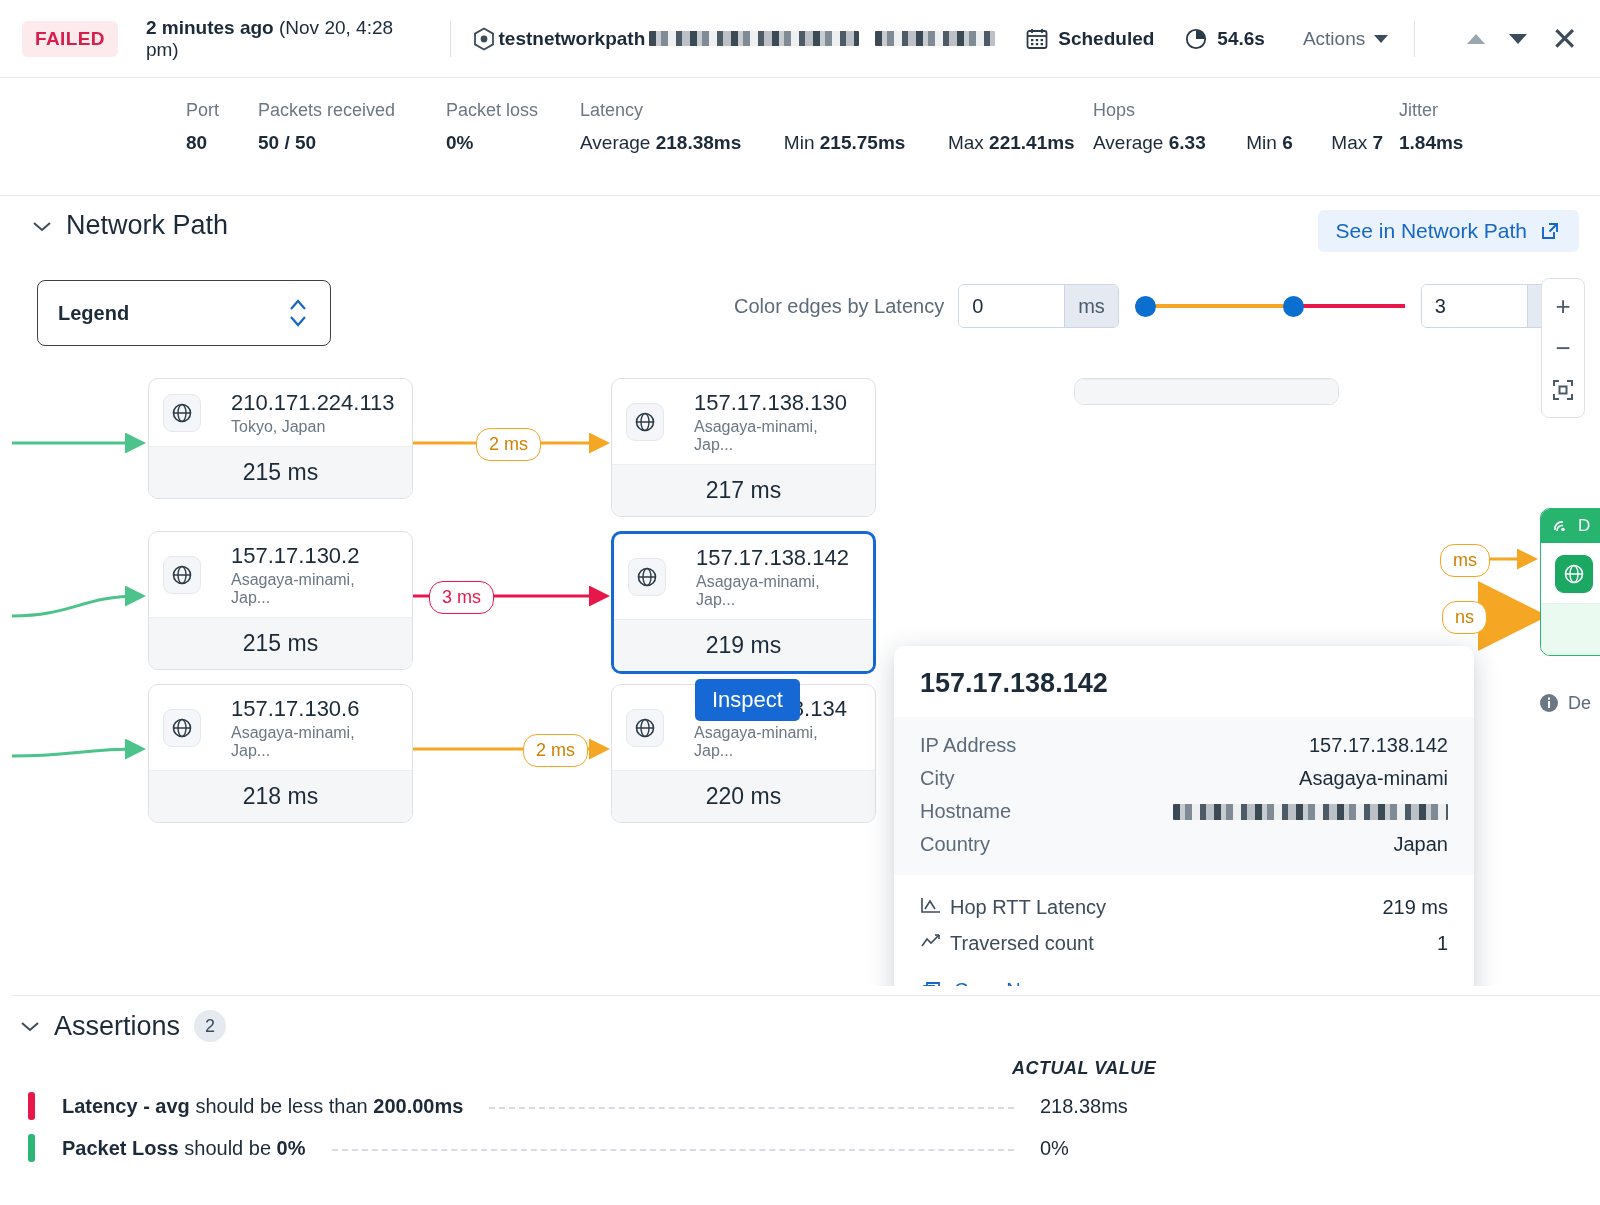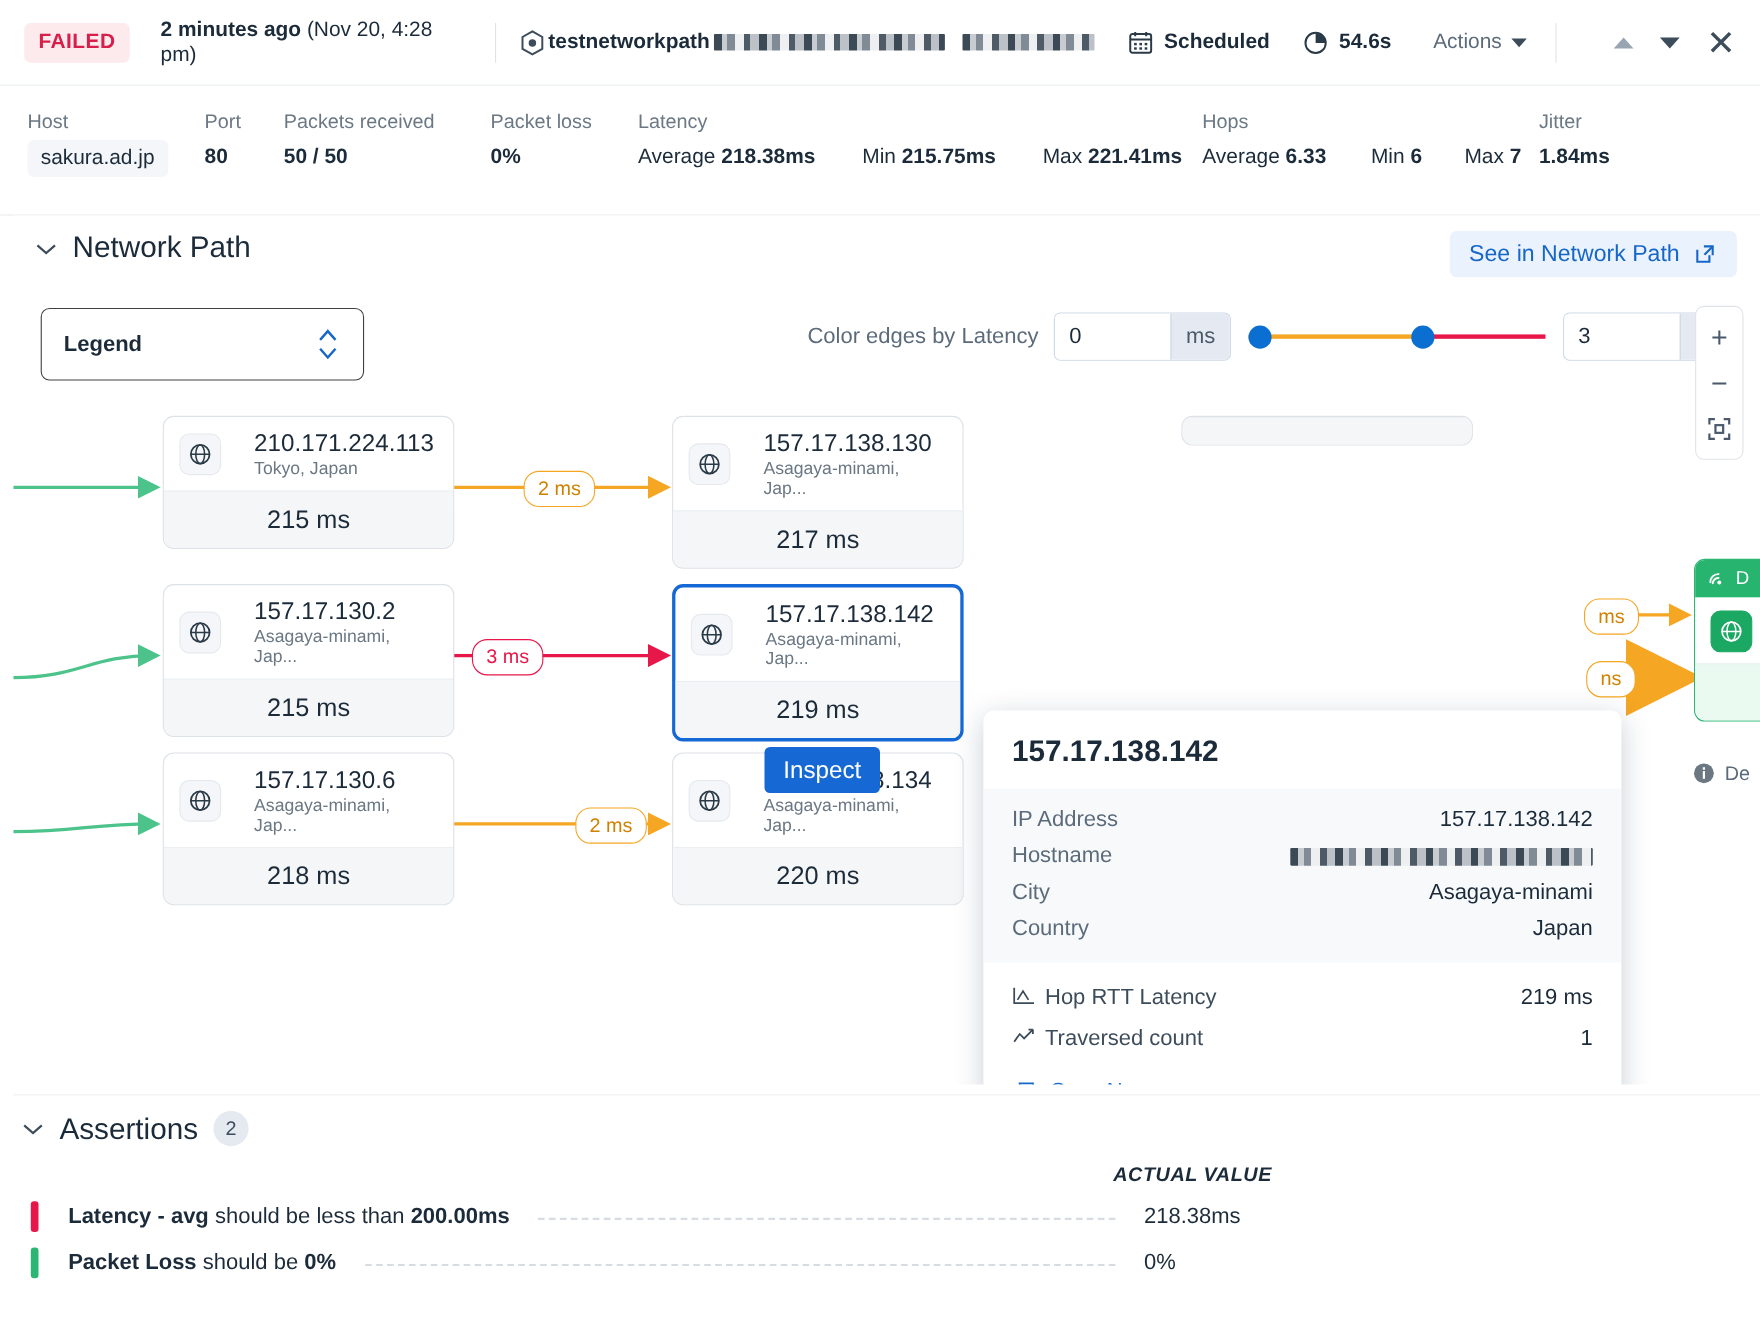--- a/index.html
+++ b/index.html
@@ -215,24 +215,20 @@
     <div class="vsep" style="margin-left:26px"></div>
 
     <div class="hdr-nav">
       <span class="tri-up"></span>
       <span class="tri-dn"></span>
       <span class="close-x">✕</span>
     </div>
   </div>
 
   <div class="stats">
-    <div class="stat" style="left:25px;top:22px;">
-      <div class="lbl">Host</div>
-      <div class="val" style="margin-top:6px"><span class="host-chip">sakura.ad.jp</span></div>
-    </div>
 
     <div class="stat" style="left:186px;top:22px;">
       <div class="lbl">Port</div>
       <div class="val">80</div>
     </div>
 
     <div class="stat" style="left:258px;top:22px;">
       <div class="lbl">Packets received</div>
       <div class="val">50 / 50</div>
     </div>
@@ -507,26 +503,26 @@
       <div class="inspect-badge" style="left:683px;top:313px">Inspect</div>
 
       <div class="popup" style="left:882px;top:280px">
         <div class="popup-title">157.17.138.142</div>
         <div class="popup-grid">
           <div class="prow">
             <span class="k">IP Address</span>
             <span class="v">157.17.138.142</span>
           </div>
           <div class="prow">
+            <span class="k">City</span>
+            <span class="v">Asagaya-minami</span>
+          </div>
+          <div class="prow">
             <span class="k">Hostname</span>
             <span class="redact" style="width:275px;height:16px"></span>
-          </div>
-          <div class="prow">
-            <span class="k">City</span>
-            <span class="v">Asagaya-minami</span>
           </div>
           <div class="prow">
             <span class="k">Country</span>
             <span class="v">Japan</span>
           </div>
         </div>
         <div class="popup-metrics">
           <div class="mrow">
             <span class="mi">
               <svg width="22" height="20" viewBox="0 0 22 20">

